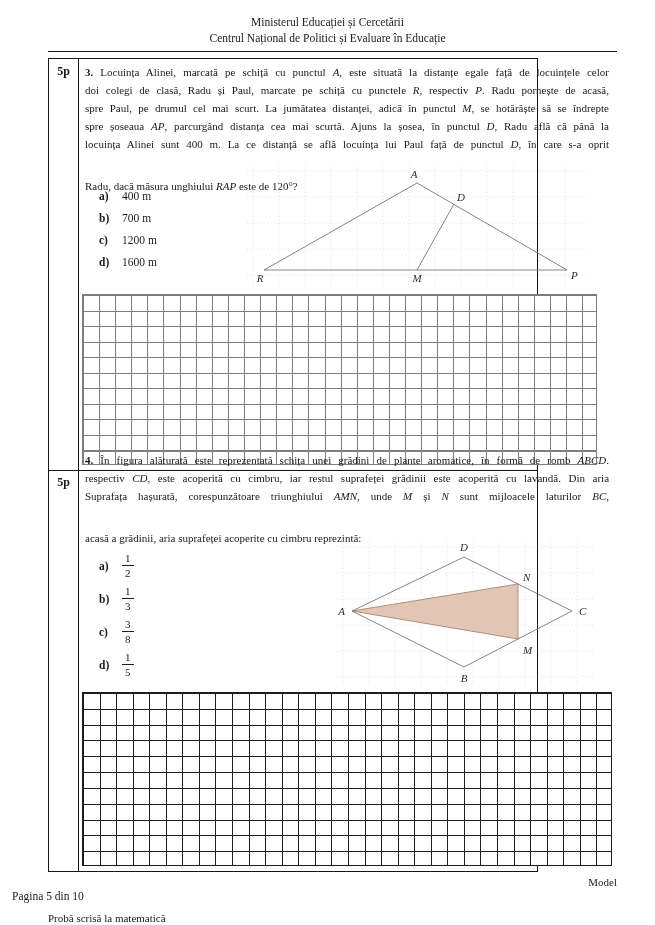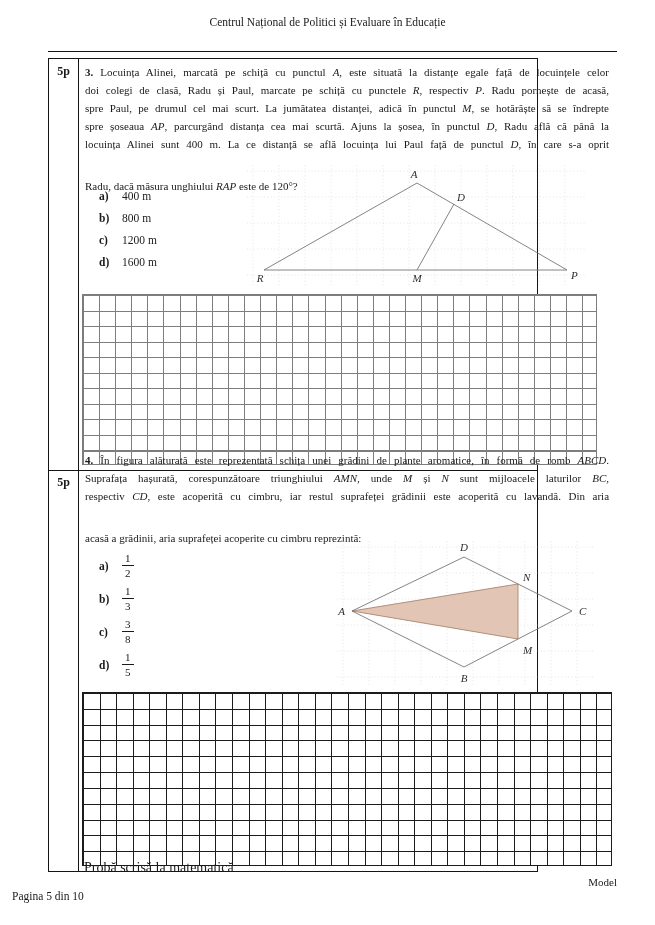--- a/index.html
+++ b/index.html
@@ -47,30 +47,31 @@
   .grid3{left:33px;top:235px;width:515px;height:171px;border:1px solid #7d7d7d;
     background-image:
       repeating-linear-gradient(to right,#7d7d7d 0,#7d7d7d 1px,transparent 1px,transparent 16.1px),
       repeating-linear-gradient(to bottom,#7d7d7d 0,#7d7d7d 1px,transparent 1px,transparent 15.55px);}
   .grid4{left:33px;top:633px;width:530px;height:174px;border:1.2px solid #1c1c1c;
     background-image:
       repeating-linear-gradient(to right,#1c1c1c 0,#1c1c1c 1px,transparent 1px,transparent 16.56px),
       repeating-linear-gradient(to bottom,#1c1c1c 0,#1c1c1c 1px,transparent 1px,transparent 15.82px);}
 
   
-  .f-left{position:absolute;left:48px;top:860px;font-size:14px;margin-left:36px;}
+  .f-left{position:absolute;left:48px;top:912px;font-size:11px;}
   .f-right{position:absolute;right:38px;top:876px;font-size:11px;margin-left:40px;}
   .f-center{position:absolute;left:12px;top:890px;width:100%;text-align:left;font-size:11.5px;}
 </style>
 </head>
 <body>
 
 <div class="page">
 
   <div class="hdr">
+    <div>Ministerul Educației și Cercetării</div>
     <div>Centrul Național de Politici și Evaluare în Educație</div>
   </div>
   <div class="hdr-rule"></div>
 
   <div class="main-box">
     <div class="col-divider"></div>
     <div class="sec-divider"></div>
 
     <div class="pts p3">5p</div>
     <div class="textblock tb3">
@@ -81,21 +82,21 @@
         <div class="tline">locuința Alinei sunt 400 m. La ce distanță se află locuința lui Paul față de punctul <i>D</i>, în care s-a oprit</div>
         <div class="tline last">Radu, dacă măsura unghiului <i>RAP</i> este de 120°?</div>
       </div>
     <div class="options opts3">
         <div class="opt">
           <b class="olab">a)</b>
           <span>400 m</span>
         </div>
         <div class="opt">
           <b class="olab">b)</b>
-          <span>800 m</span>
+          <span>700 m</span>
         </div>
         <div class="opt">
           <b class="olab">c)</b>
           <span>1200 m</span>
         </div>
         <div class="opt">
           <b class="olab">d)</b>
           <span>1600 m</span>
         </div>
       </div>
@@ -126,22 +127,22 @@
         <text x="210" y="36" text-anchor="start">D</text>
         <text x="13" y="117" text-anchor="middle">R</text>
         <text x="170" y="117" text-anchor="middle">M</text>
         <text x="324" y="114" text-anchor="start">P</text>
       </svg>
     <div class="workgrid grid3"></div>
 
     <div class="pts p4">5p</div>
     <div class="textblock tb4">
         <div class="tline"><b>4.</b> În figura alăturată este reprezentată schița unei grădini de plante aromatice, în formă de romb <i>ABCD</i>.</div>
+        <div class="tline">respectiv <i>CD</i>, este acoperită cu cimbru, iar restul suprafeței grădinii este acoperită cu lavandă. Din aria</div>
         <div class="tline">Suprafața hașurată, corespunzătoare triunghiului <i>AMN</i>, unde <i>M</i> și <i>N</i> sunt mijloacele laturilor <i>BC</i>,</div>
-        <div class="tline">respectiv <i>CD</i>, este acoperită cu cimbru, iar restul suprafeței grădinii este acoperită cu lavandă. Din aria</div>
         <div class="tline last">acasă a grădinii, aria suprafeței acoperite cu cimbru reprezintă:</div>
       </div>
     <div class="options opts4">
         <div class="opt">
           <b class="olab">a)</b>
           <span class="frac">
             <span class="num">1</span>
             <span class="den">2</span>
           </span>
         </div>

